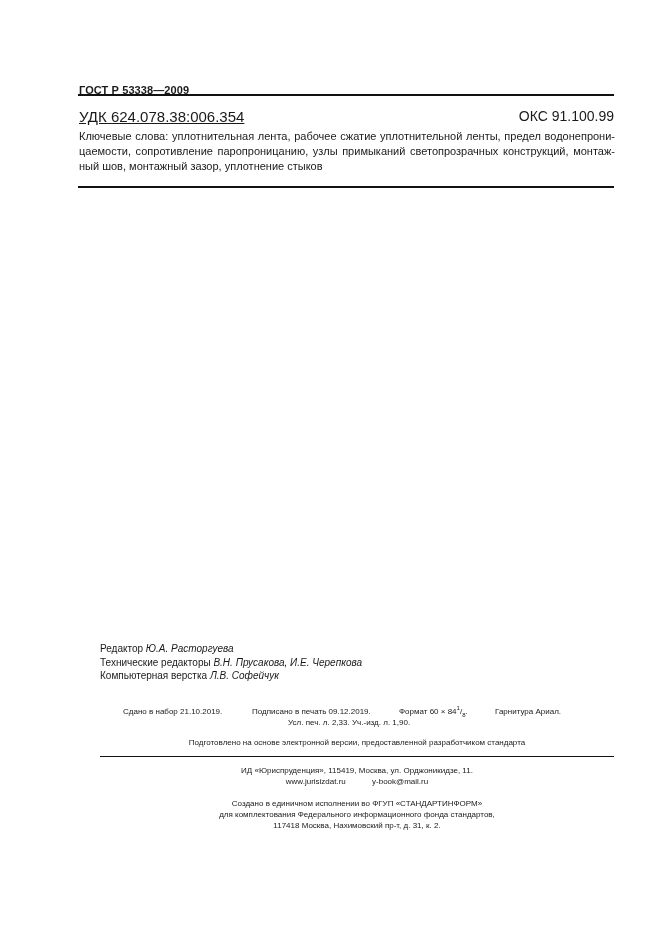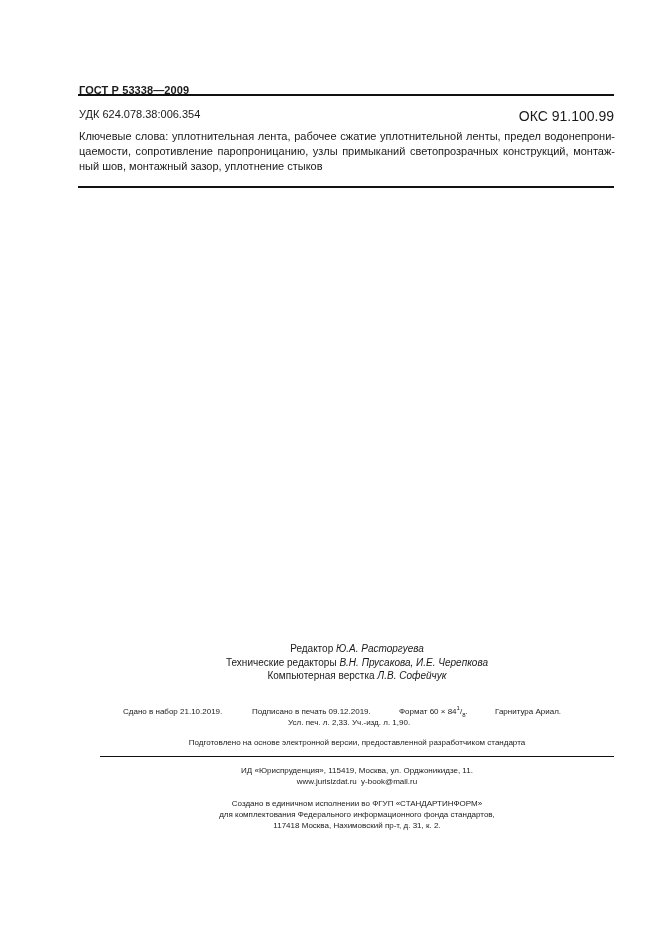--- a/index.html
+++ b/index.html
@@ -29,21 +29,22 @@
       left: 78px;
       width: 536px;
       height: 2px;
       background: #111111;
     }
     .rule-top { top: 94px; }
     .rule-mid { top: 186px; }
     .udk {
       left: 79px;
       top: 108px;
-      font-size: 11px;
+      font-size: 15px;
+      text-decoration: underline;
     }
     .oks {
       right: 47px;
       top: 108px;
       font-size: 14px;
       text-align: right;
     }
     .keywords {
       left: 79px;
       top: 129px;
@@ -55,21 +56,21 @@
     .keywords .justified {
       display: block;
       text-align: justify;
       text-align-last: justify;
       white-space: nowrap;
     }
     .credits {
       left: 100px;
       top: 642px;
       width: 514px;
-      text-align: center;
+      text-align: left;
       font-size: 10px;
       line-height: 13.5px;
     }
     .credits .name { font-style: italic; }
     .imprint-row1 {
       left: 100px;
       top: 707px;
       width: 514px;
       font-size: 8px;
       white-space: nowrap;
@@ -101,21 +102,21 @@
     }
     .publisher {
       left: 100px;
       top: 765px;
       width: 514px;
       text-align: center;
       font-size: 8px;
       line-height: 11px;
     }
     .publisher .gap { height: 11px; }
-    .links span { display: inline-block; margin: 0 1px; }
+    .links span { display: inline-block; margin: 0 12px; }
   </style>
 </head>
 <body>
 
 <div class="abs doc-code">ГОСТ Р 53338—2009</div>
 
 <div class="rule-thick rule-top"></div>
 
 <div class="abs udk">УДК  624.078.38:006.354</div>
 <div class="abs oks">ОКС  91.100.99</div>

